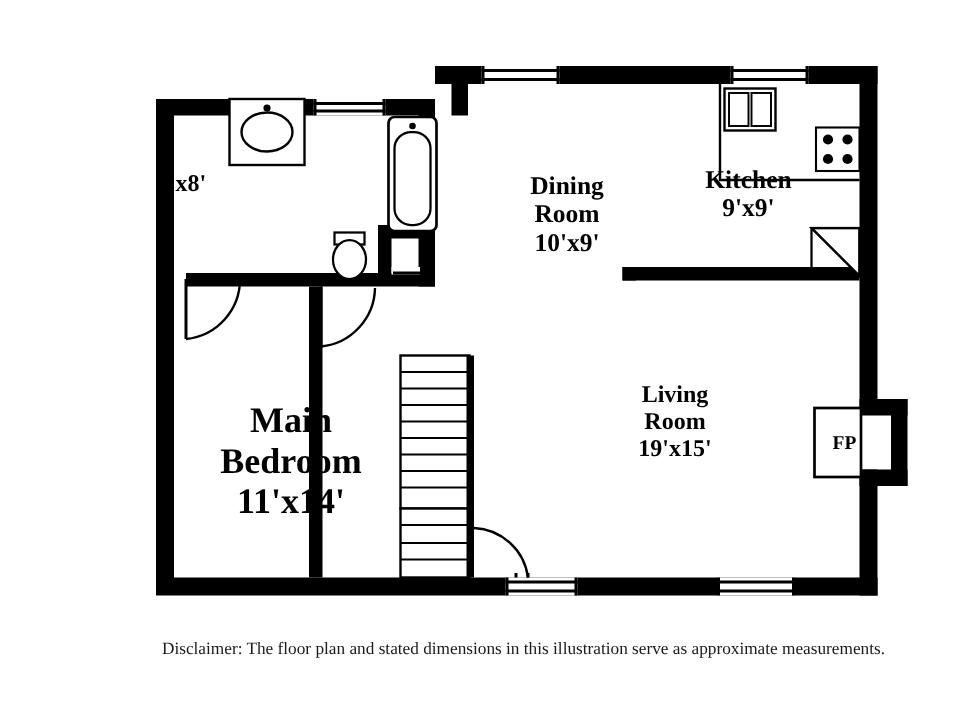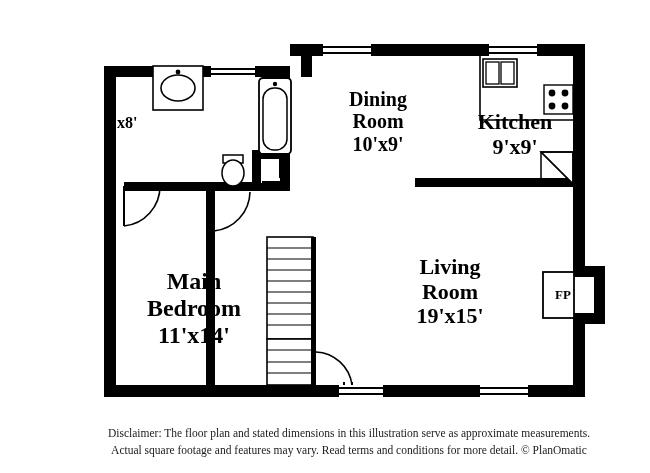--- a/index.html
+++ b/index.html
@@ -23,23 +23,23 @@
   .room-label {
     position: absolute;
     text-align: center;
     font-family: "Liberation Serif", serif;
     font-weight: bold;
     color: #000000;
     line-height: 1.12;
     white-space: pre-line;
   }
   .rl-main    { left: 118px; top: 268px; width: 152px; font-size: 24px; }
-  .rl-living  { left: 380px; top: 255px; width: 140px; font-size: 22px; }
-  .rl-dining  { left: 318px; top: 88px;  width: 120px; font-size: 20px; }
-  .rl-kitchen { left: 460px; top: 110px; width: 110px; font-size: 22px; }
+  .rl-living  { left: 380px; top: 255px; width: 140px; font-size: 16px; }
+  .rl-dining  { left: 318px; top: 114px;  width: 120px; font-size: 17px; }
+  .rl-kitchen { left: 444px; top: 110px; width: 110px; font-size: 17px; }
   .rl-bath    { left: 86px; top: 114px; width: 70px;  font-size: 16px; }
   .rl-fp      { left: 548px; top: 288px; width: 30px;  font-size: 13px; }
 
   .disclaimer {
     position: absolute;
     left: 0;
     top: 425px;
     width: 650px;
     text-align: center;
     font-family: "Liberation Serif", serif;
@@ -226,14 +226,13 @@
 <div class="room-label rl-dining">Dining
 Room
 10'x9'</div>
 <div class="room-label rl-kitchen">Kitchen
 9'x9'</div>
 <div class="room-label rl-bath">3'x8'</div>
 <div class="room-label rl-fp">FP</div>
 
 <div class="disclaimer">
   <div>Disclaimer: The floor plan and stated dimensions in this illustration serve as approximate measurements.</div>
-  <div>Actual square footage and features may vary. Read terms and conditions for more detail. © PlanOmatic</div>
 </div>
 
 </body></html>

